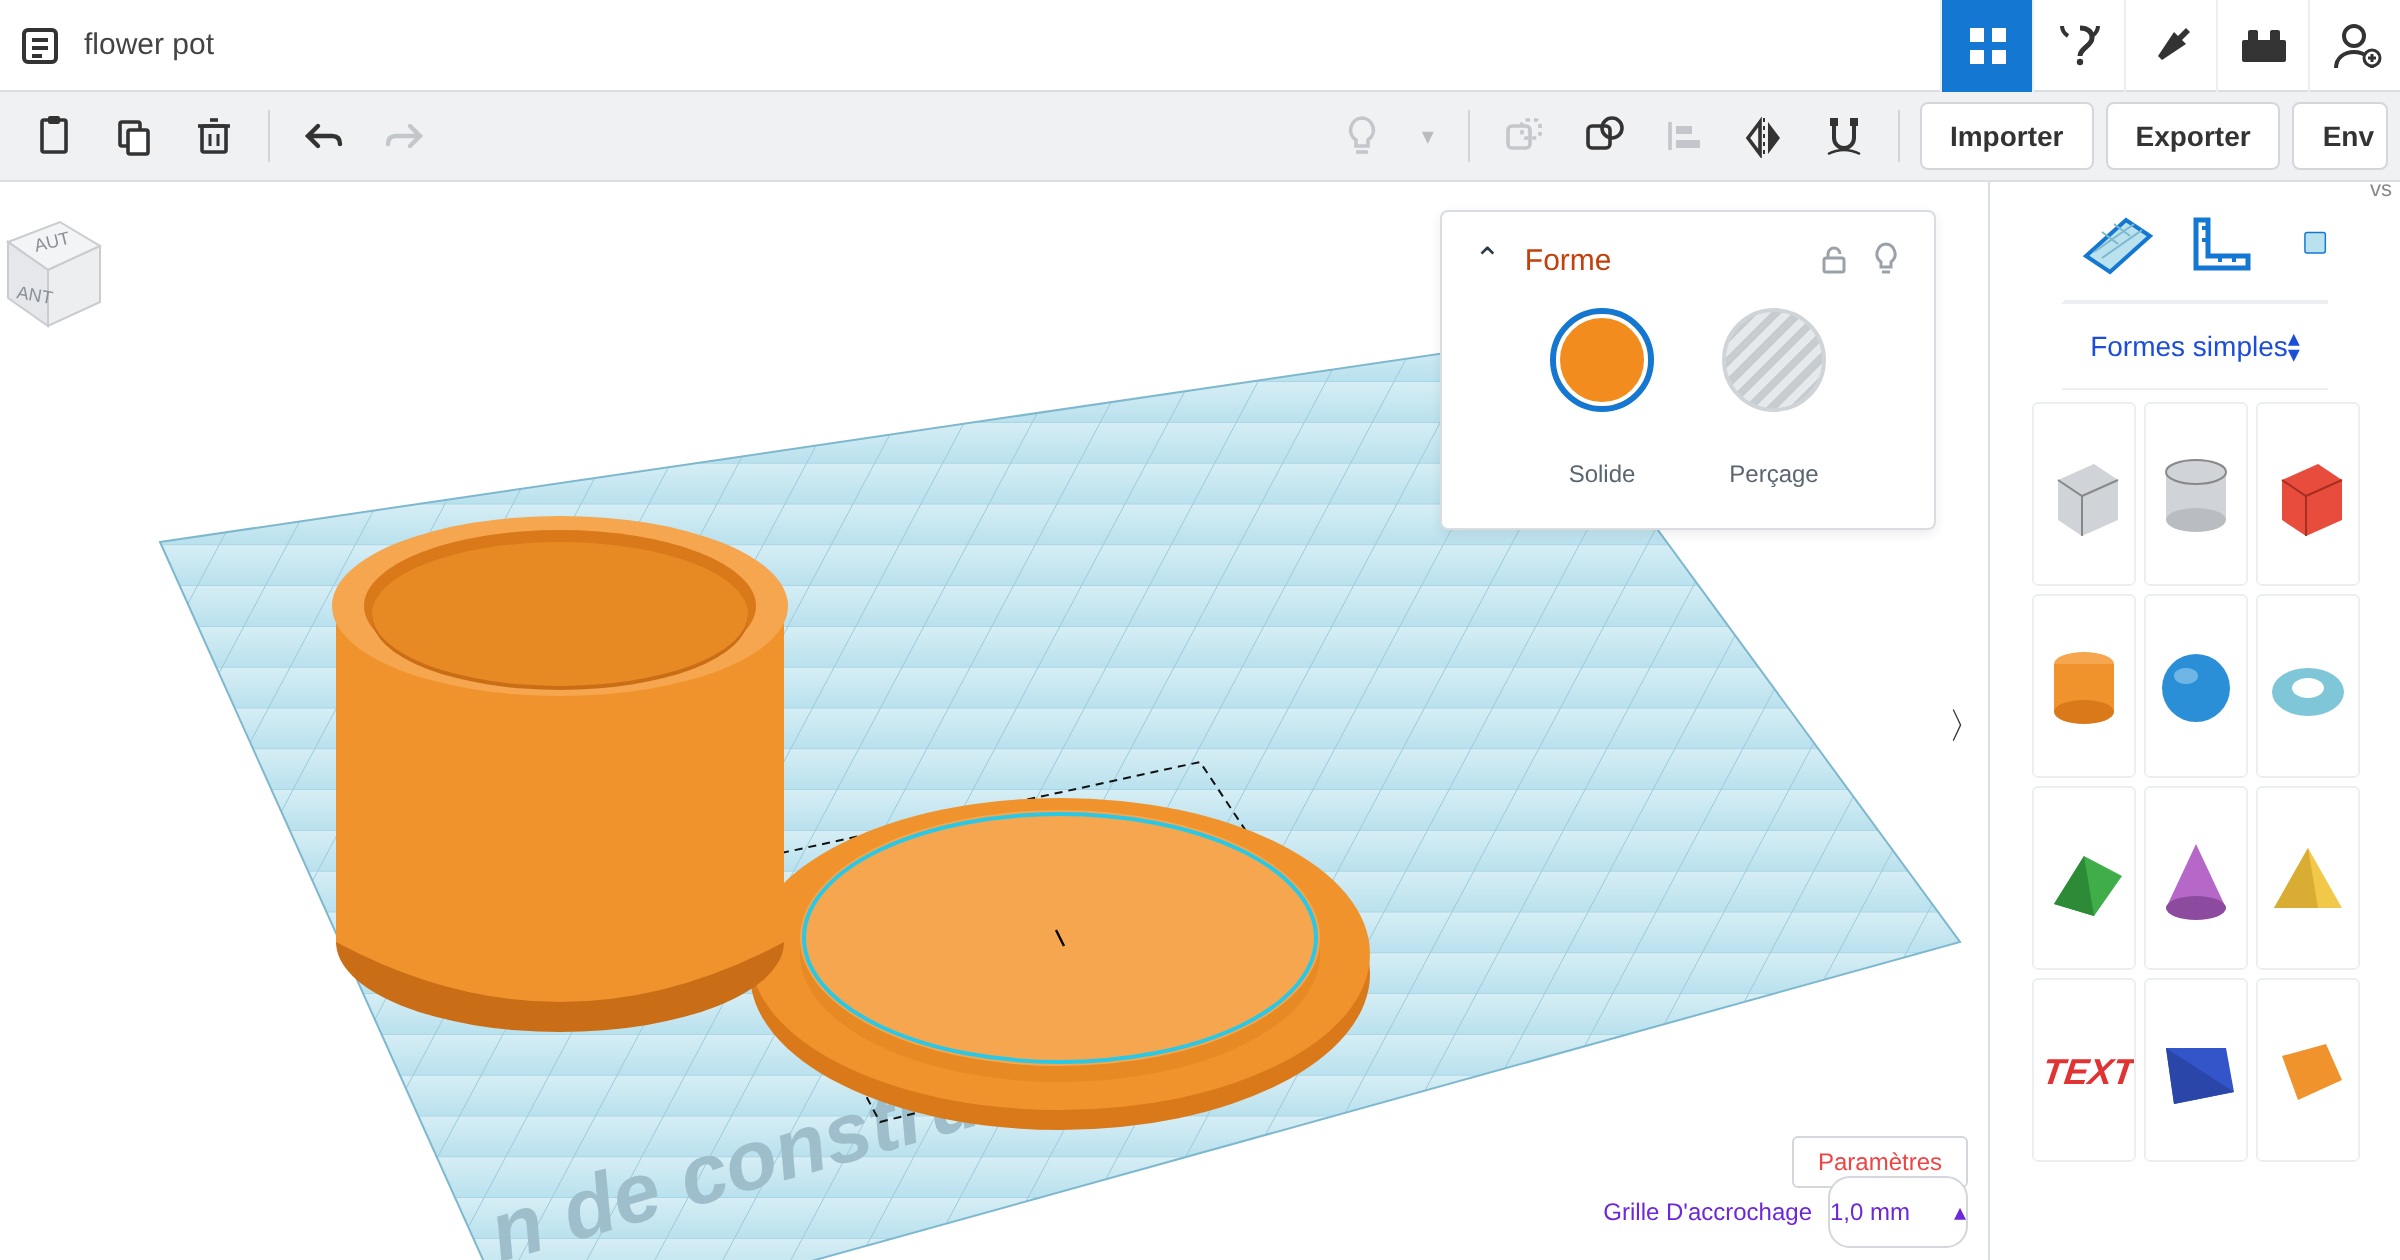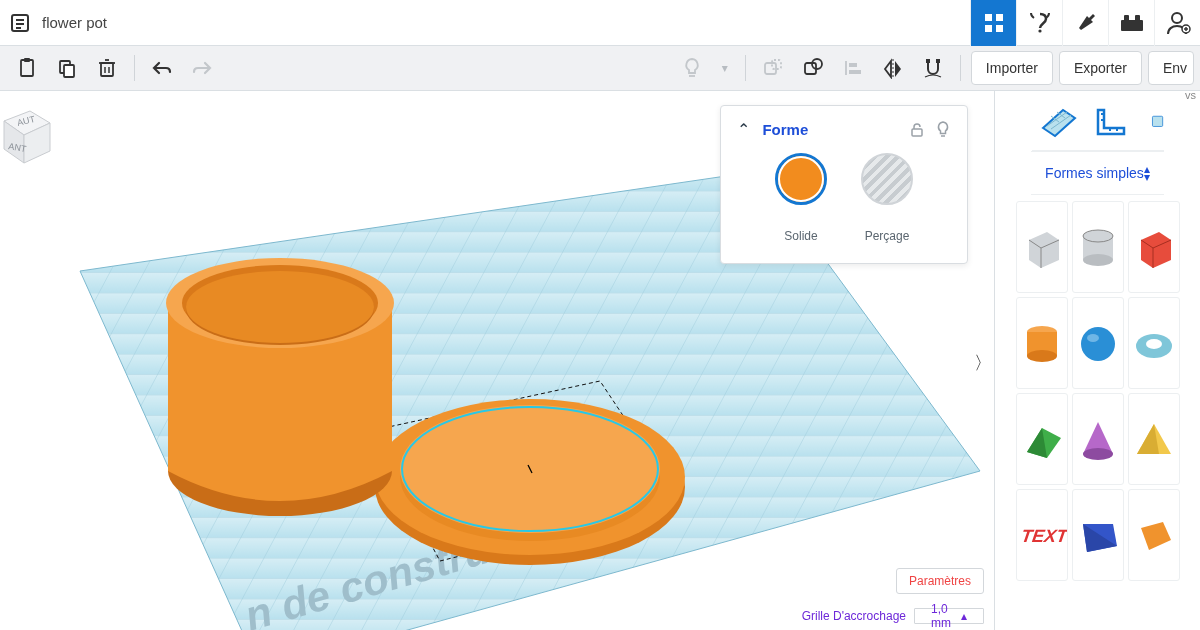--- a/index.html
+++ b/index.html
@@ -59,21 +59,21 @@
   .tool-sep { width: 1px; height: 26px; background: #d0d4d8; margin: 0 4px; }
   .action-btn {
     height: 34px;
     padding: 0 14px;
     border: 1px solid #d3d7db;
     border-radius: 4px;
     background: #fff;
     color: #333;
     font-size: 14px;
     cursor: pointer;
-    display: flex; align-items:center;
+    display: flex; align-items:center;font-weight:bold;
   }
 
   
   .main {
     display: flex;
     height: calc(630px - 46px - 45px);
     position: relative;
   }
   .canvas {
     flex: 1;
@@ -93,21 +93,21 @@
     border: 1px solid #d9dde1;
     border-radius: 4px;
     box-shadow: 0 2px 6px rgba(0,0,0,0.08);
     padding: 14px 16px 20px 16px;
   }
   .inspector-head {
     display: flex; align-items: center; justify-content: space-between;
     margin-bottom: 14px;
   }
   .inspector-head-left { display: flex; align-items: center; gap: 12px; }
-  .inspector-title { font-weight: 700; font-size: 15px; color: #1d4ed8; }
+  .inspector-title { font-weight: 400; font-size: 15px; color: #c2410c; }
   .inspector-icons { display: flex; gap: 10px; color: #9aa1a8; }
   .shape-options { display: flex; gap: 34px; justify-content: center; }
   .shape-opt { display:flex; flex-direction:column; align-items:center; gap:24px; cursor: pointer;}
   .swatch {
     width: 52px; height: 52px; border-radius: 50%;
     display:flex; align-items:center; justify-content:center;
   }
   .swatch.solid { background: #f28c1e; border: 3px solid #1477d1; outline: 2px solid #fff; outline-offset: -5px;}
   .swatch.hole {
     background: repeating-linear-gradient(135deg,#c7ccd0 0 4px,#e6e9eb 4px 8px);
@@ -129,25 +129,25 @@
     display:flex; align-items:center;
     cursor:pointer;
   }
   .snap-row {
     position: absolute;
     right: 10px; bottom: 6px;
     display: flex; align-items: center; gap: 8px;
     font-size: 12px; color: #6d28d9;
   }
   .snap-select {
-    width: 70px; height: 16px;
+    width: 70px; height: 36px;
     border: 1px solid #d3d7db;
-    border-radius: 1px;
+    border-radius: 11px;
     display:flex; align-items:center; justify-content:space-between;
-    padding: 0 16px;
+    padding: 0 0;
     background:#fff;
     cursor:pointer;
   }
 
   
   .sidebar {
     width: 206px;
     border-left: 1px solid #dadfe3;
     display: flex;
     flex-direction: column;

